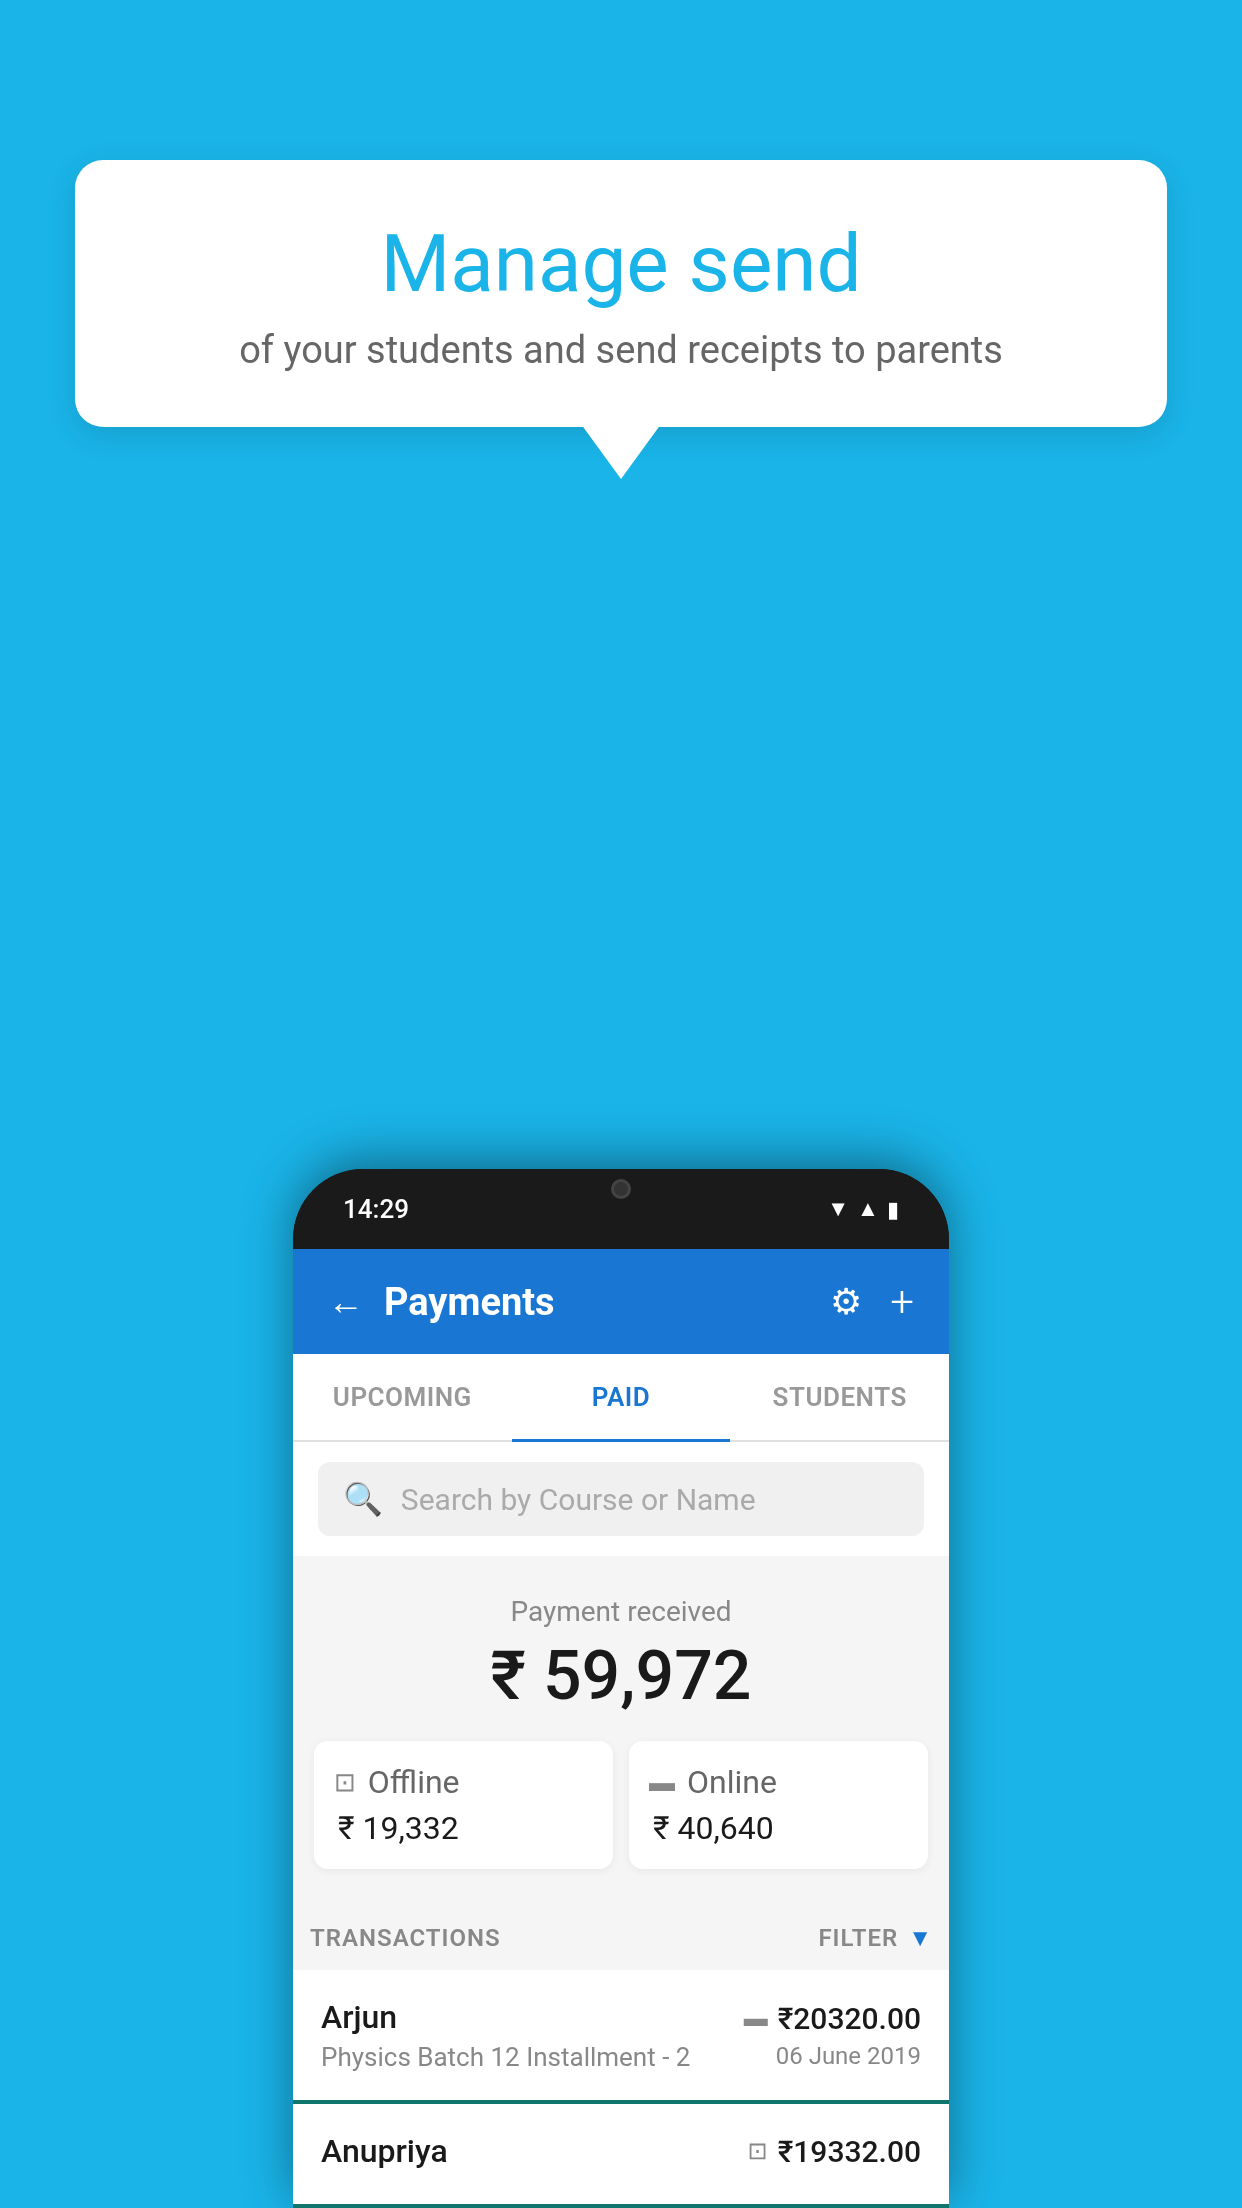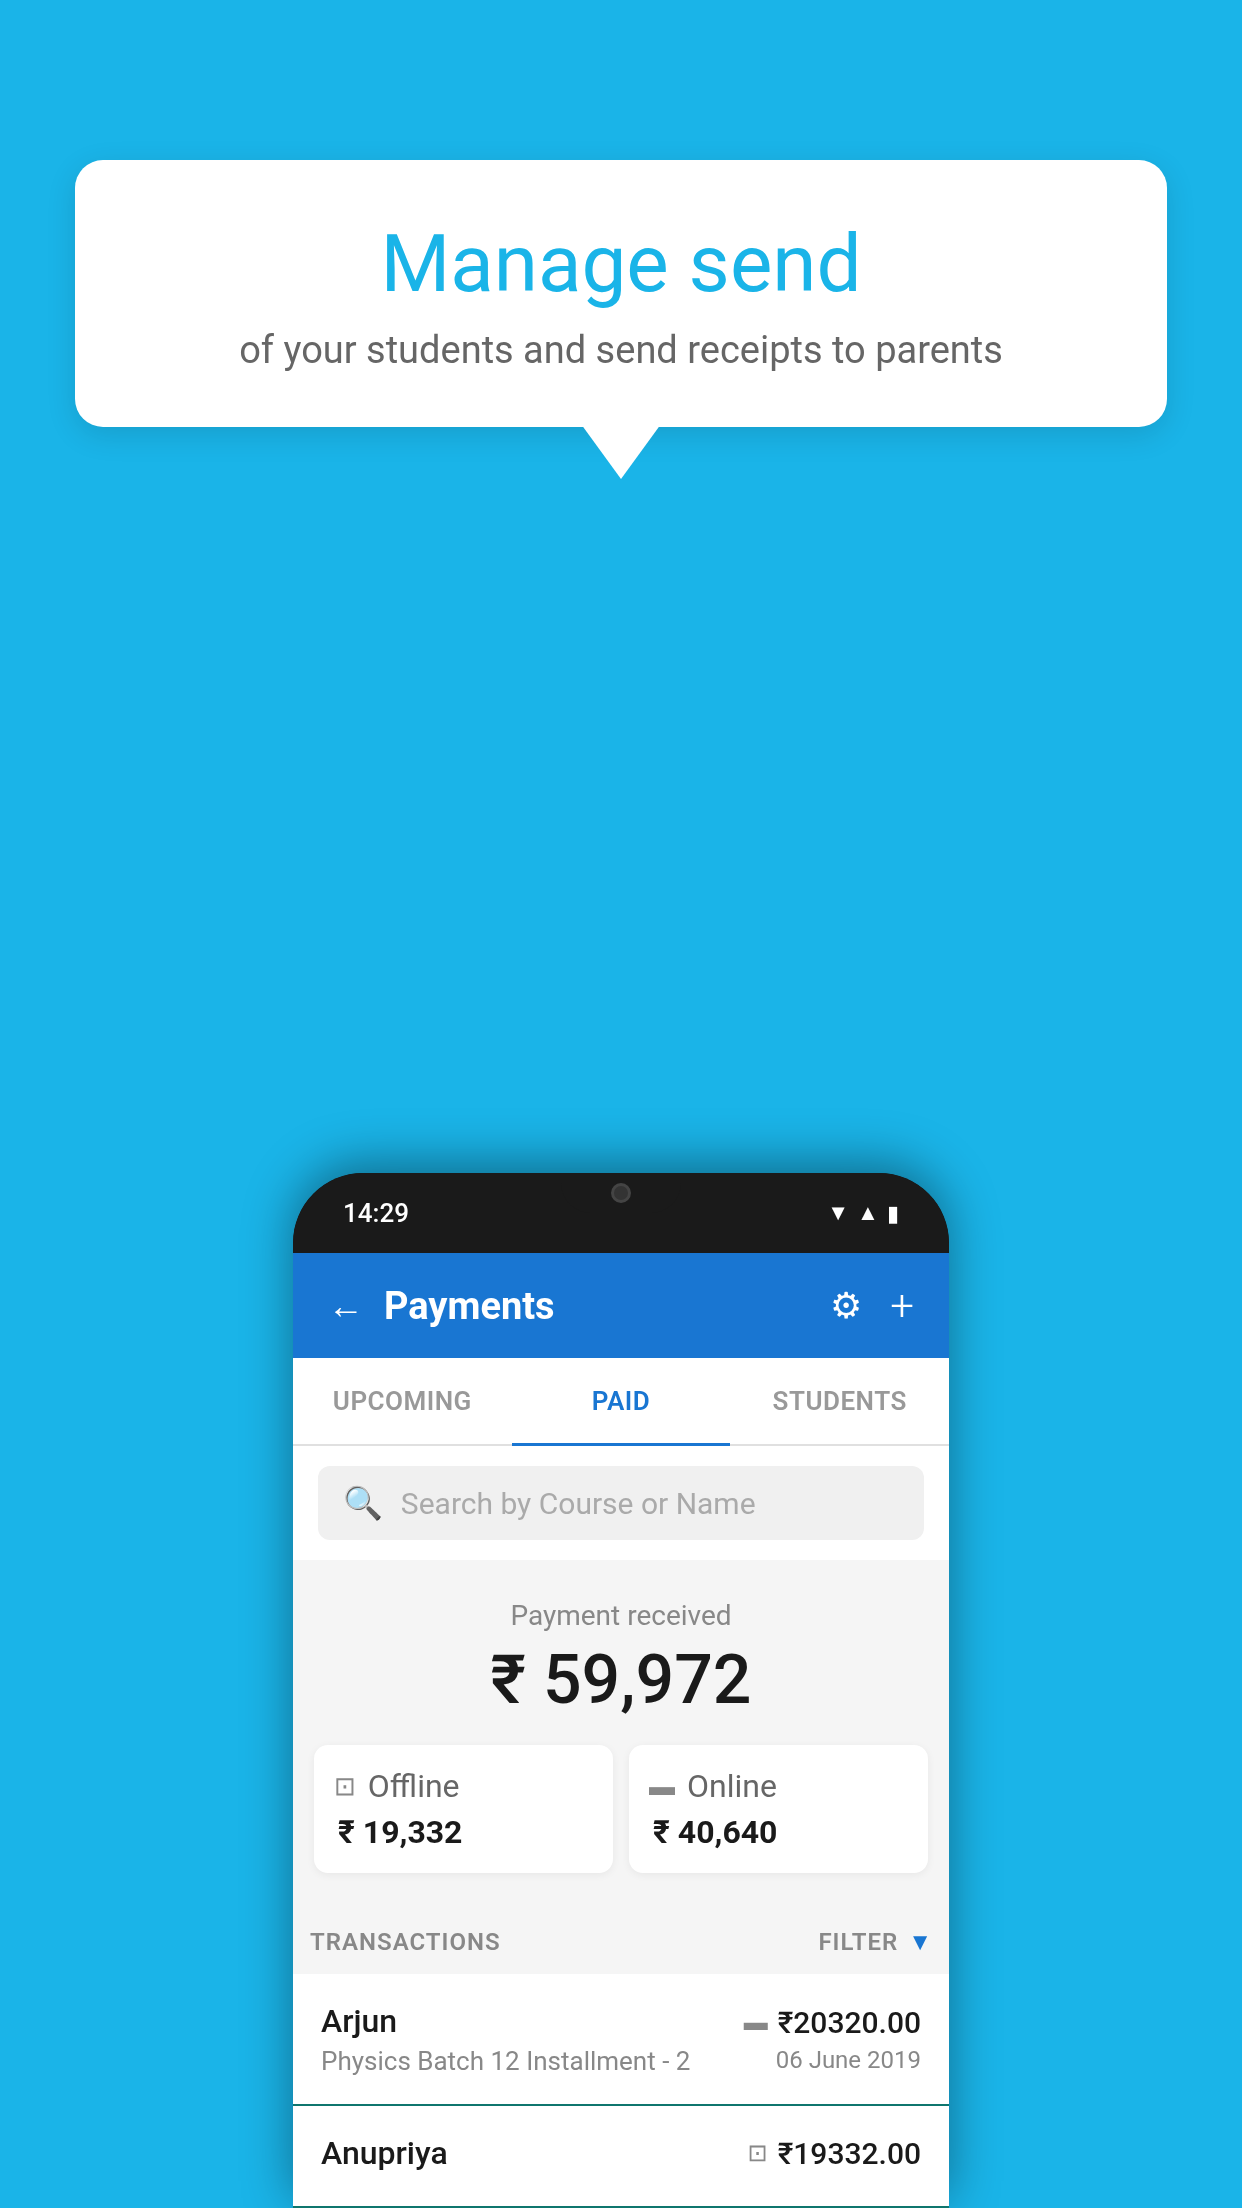--- a/index.html
+++ b/index.html
@@ -273,21 +273,21 @@
     }
 
     .payment-card-type {
       color: #666;
       font-size: 32px;
     }
 
     .payment-card-amount {
       color: #1a1a1a;
       font-size: 32px;
-      font-weight: 700;
+      font-weight: 400;
       padding-left: 4px;
     }
 
     
     .transactions-header {
       display: flex;
       align-items: center;
       justify-content: space-between;
       padding: 25px 17px 18px;
       background: #f5f5f5;
@@ -318,21 +318,21 @@
       font-size: 24px;
     }
 
     
     .transactions-list {
       background: white;
     }
 
     .transaction-row {
       padding: 28px 28px;
-      border-bottom: 2px solid #0f766e;
+      border-bottom: 4px solid #0f766e;
       display: flex;
       align-items: center;
       justify-content: space-between;
     }
 
     .transaction-left {
       flex: 1;
     }
 
     .transaction-name {

